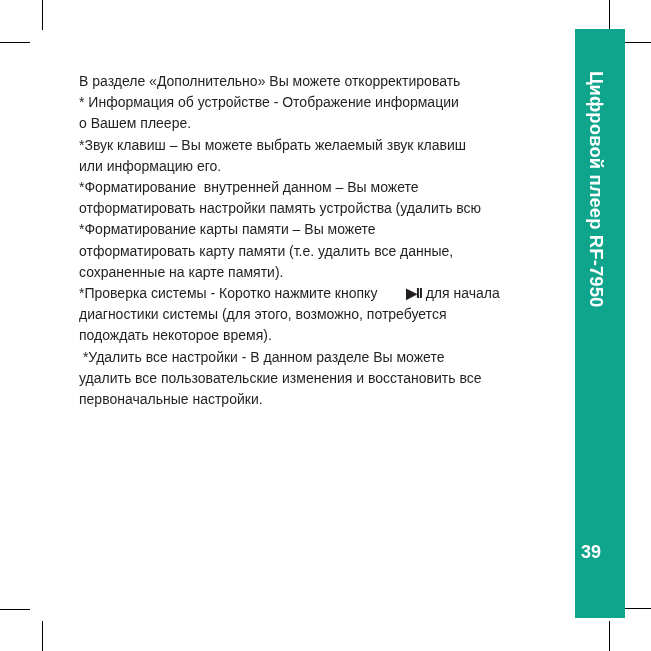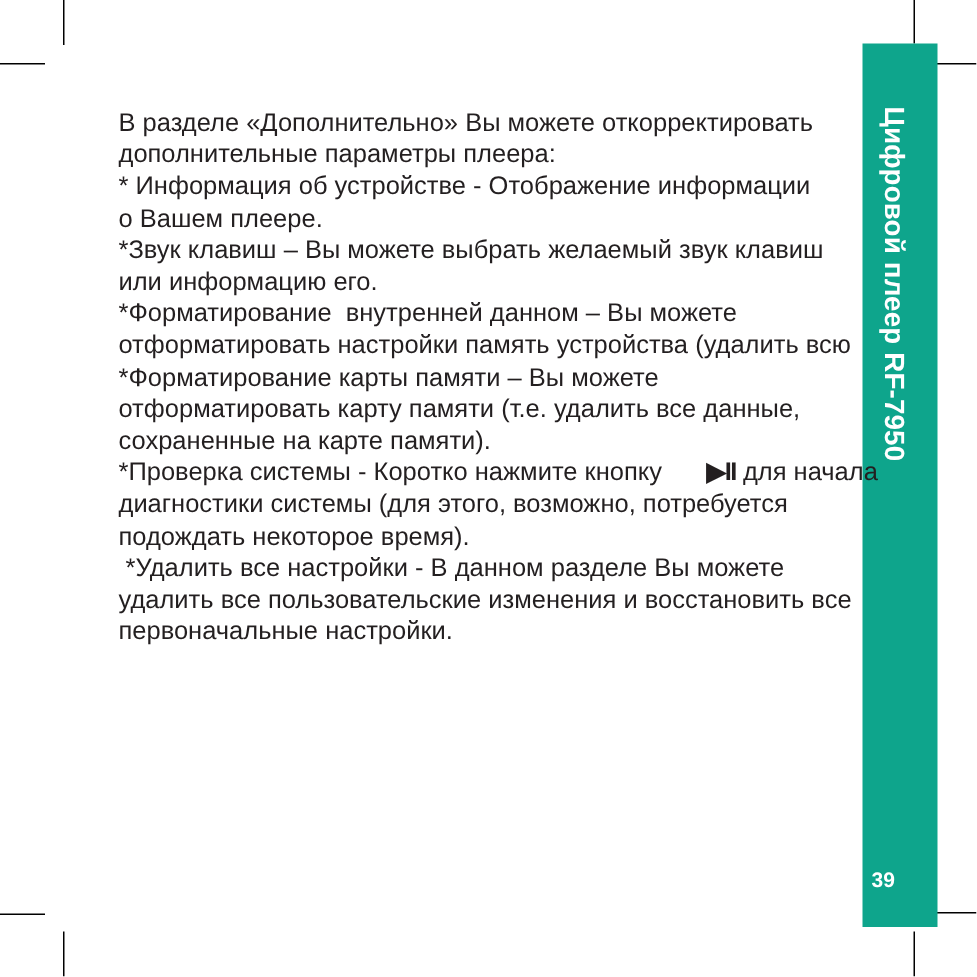--- a/index.html
+++ b/index.html
@@ -38,34 +38,34 @@
       white-space: nowrap;
       color: #ffffff;
       font-weight: bold;
       font-size: 18.5px;
       line-height: 20px;
       letter-spacing: 0.1px;
     }
     .page-number {
       position: absolute;
       left: 581px;
-      top: 578px;
+      top: 544px;
       color: #ffffff;
       font-weight: bold;
-      font-size: 14px;
+      font-size: 18px;
       line-height: 16px;
     }
 
     .body-text {
       position: absolute;
       left: 79px;
       top: 71px;
       width: 480px;
       color: #231f20;
-      font-size: 17px;
+      font-size: 14px;
       line-height: 21.2px;
     }
     .line {
       display: block;
       white-space: pre;
     }
     .play-pause-icon {
       display: inline-block;
       font-weight: bold;
       letter-spacing: -1px;
@@ -83,21 +83,20 @@
 <div class="crop v" style="left:42px; top:621px; height:30px;"></div>
 <div class="crop h" style="left:621px; top:608px; width:30px;"></div>
 <div class="crop v" style="left:609px; top:621px; height:30px;"></div>
 
 <div class="side-band"></div>
 <div class="side-title">Цифровой плеер RF-7950</div>
 <div class="page-number">39</div>
 
 <div class="body-text">
   <span class="line">В разделе «Дополнительно» Вы можете откорректировать</span>
-  <span class="line">дополнительные параметры плеера:</span>
   <span class="line">* Информация об устройстве - Отображение информации</span>
   <span class="line">о Вашем плеере.</span>
   <span class="line">*Звук клавиш – Вы можете выбрать желаемый звук клавиш</span>
   <span class="line">или информацию его.</span>
   <span class="line">*Форматирование  внутренней данном – Вы можете</span>
   <span class="line">отформатировать настройки память устройства (удалить всю</span>
   <span class="line">*Форматирование карты памяти – Вы можете</span>
   <span class="line">отформатировать карту памяти (т.е. удалить все данные,</span>
   <span class="line">сохраненные на карте памяти).</span>
   <span class="line"><span>*Проверка системы - Коротко нажмите кнопку </span><span class="play-pause-icon">▶II</span><span> для начала</span></span>

